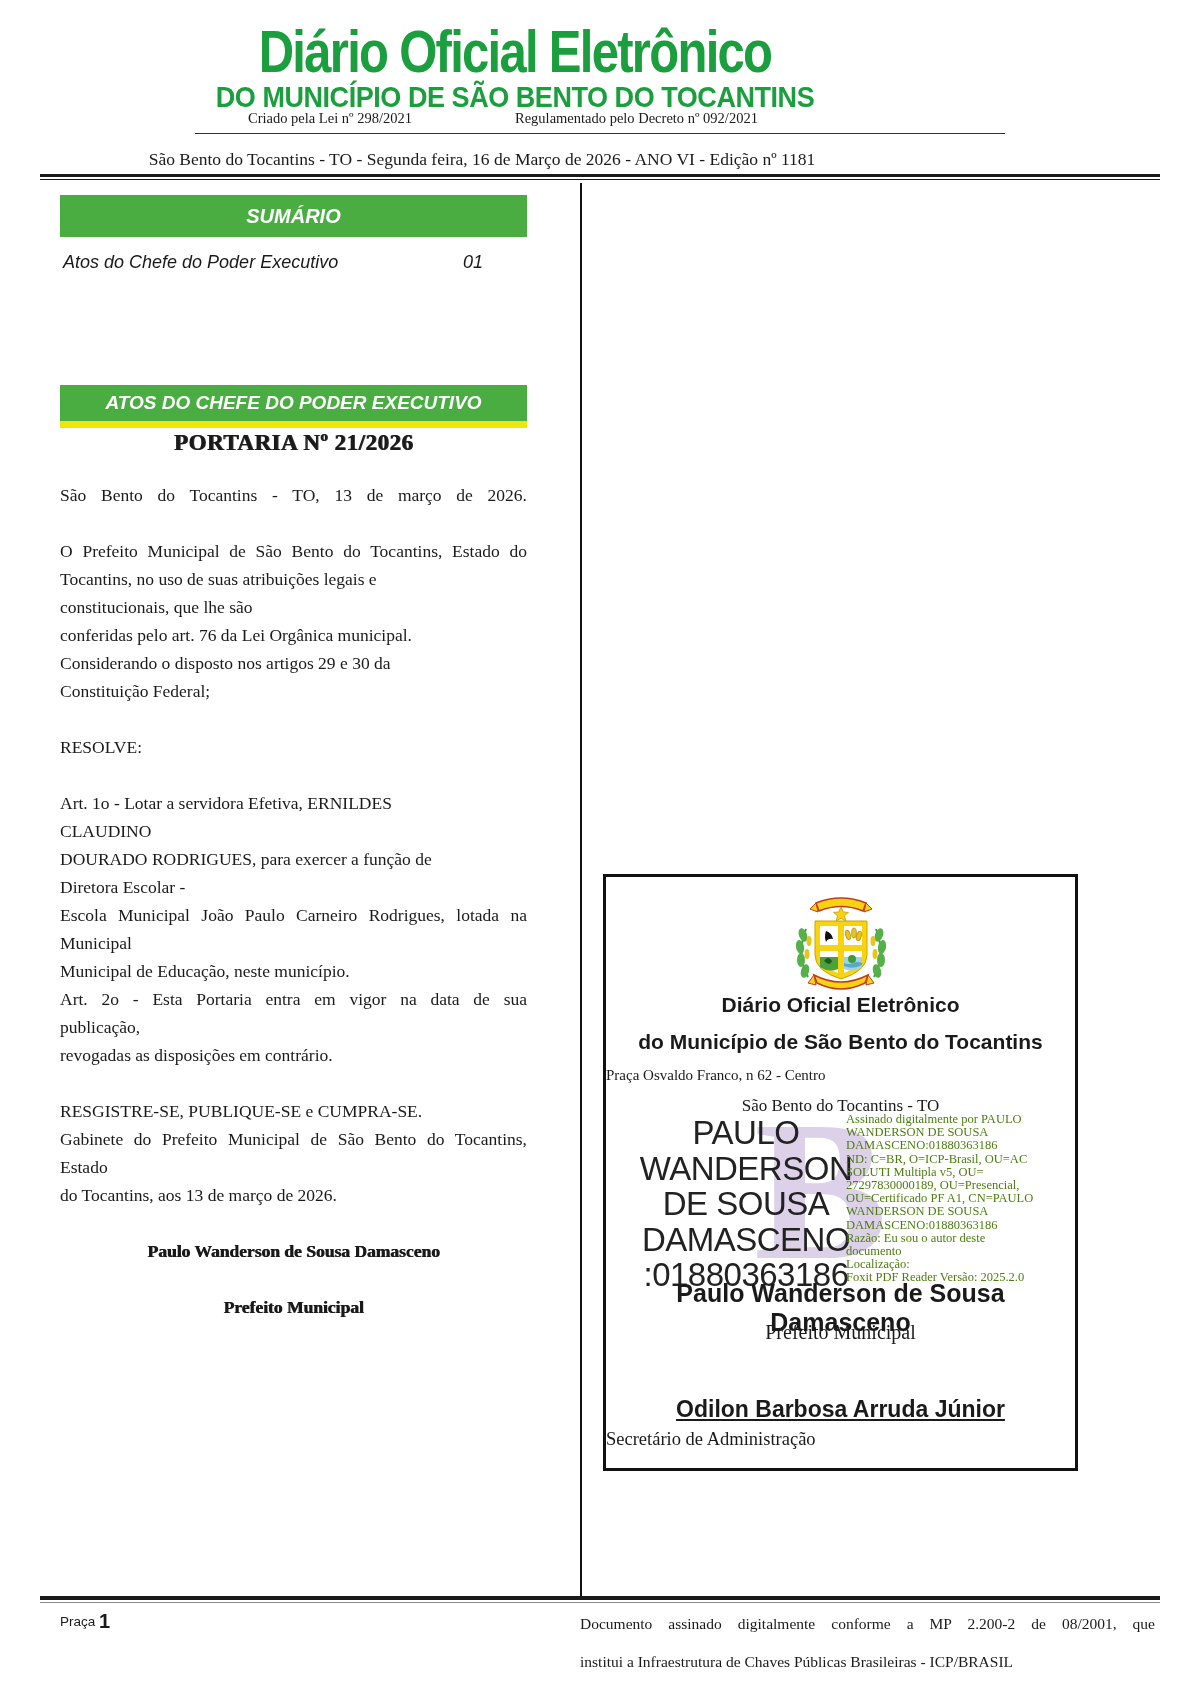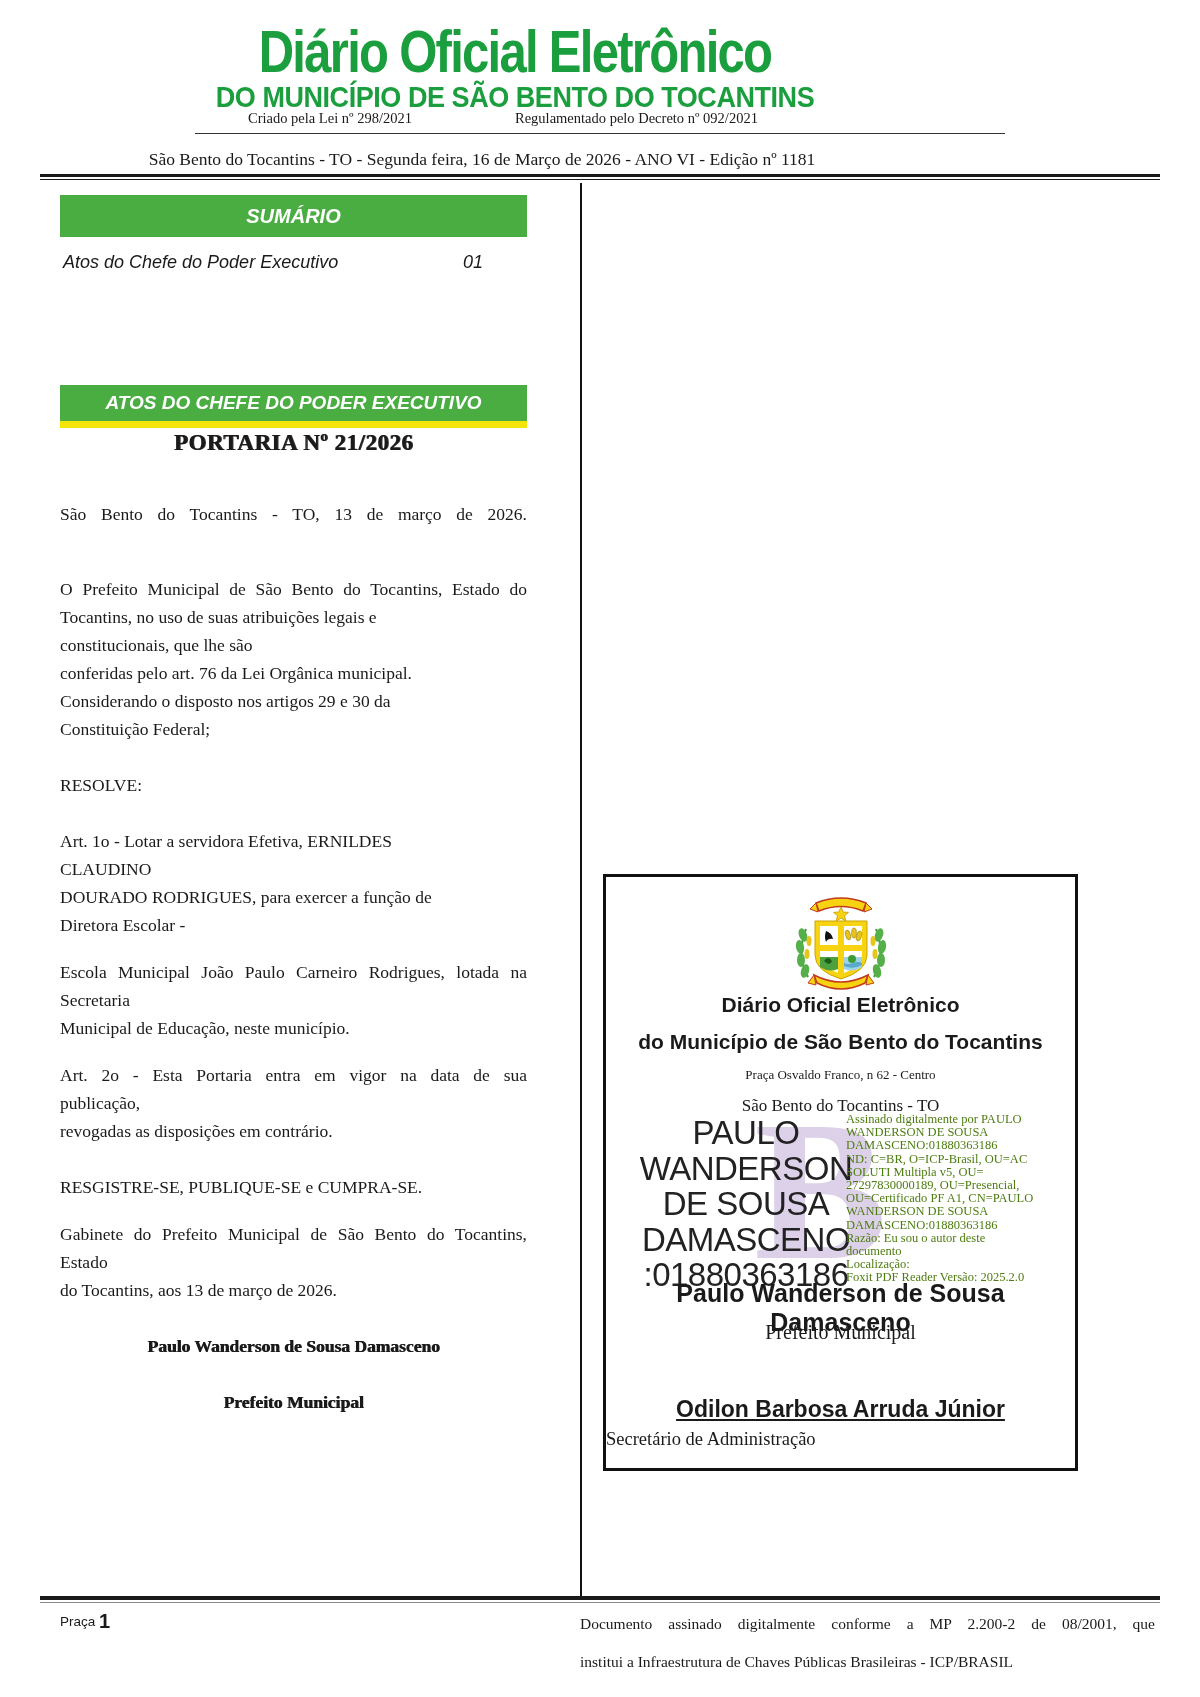--- a/index.html
+++ b/index.html
@@ -50,34 +50,34 @@
   .sumario-box{top:195px; height:42px; font-size:20px; line-height:42px;}
   .sumario-row{left:63px; top:252px; width:464px; font-family:"Liberation Sans",sans-serif;
     font-style:italic; font-size:18px;}
   .sumario-pageno{position:absolute; left:400px; top:0;}
   .atos-box{top:385px; height:36px; font-size:19px; line-height:36px;}
   .yellowbar{left:60px; top:421px; width:467px; height:7px; background:var(--yellow);}
   .portaria{left:60px; top:430px; width:467px; text-align:center;
     font-weight:bold; font-size:23px; text-shadow:1px 0 #333; letter-spacing:0.5px;}
   .bodycol{left:60px; top:481px; width:467px; font-size:17.5px;}
   .bodycol > div{height:28px; line-height:28px; white-space:nowrap;}
-  .bodycol > div.just{white-space:normal;margin-top:19px;}
+  .bodycol > div.just{white-space:normal;}
   .bodycol > div.ctr{white-space:normal;}
 
   
   .signbox{
     left:603px; top:874px; width:469px; height:591px;
     border:3px solid #111; background:#fff;
   }
   .crest{left:50%; top:12px; transform:translateX(-50%);}
   .org1{left:0; top:116px; width:100%; text-align:center;
     font-family:"Liberation Sans",sans-serif; font-weight:bold; font-size:21px;}
   .org2{left:0; top:153px; width:100%; text-align:center;
     font-family:"Liberation Sans",sans-serif; font-weight:bold; font-size:21px;}
-  .addr{left:0; top:190px; width:100%; text-align:center; font-size:13px;}
+  .addr{left:0; top:190px; width:100%; text-align:left; font-size:15px;}
   .city{left:0; top:219px; width:100%; text-align:center; font-size:17px;}
   .watermark{
     left:148px; top:234px; width:190px; font-family:"Liberation Serif",serif;
     font-size:200px; line-height:160px; color:var(--watermark); z-index:0;
     font-weight:bold;
   }
   .stampbig{
     left:6px; top:238px; width:268px; z-index:1;
     font-family:"Liberation Sans",sans-serif; font-size:33px; line-height:35.5px;
     text-align:center; color:#222; letter-spacing:-0.5px;
@@ -138,21 +138,21 @@
       <div>Considerando o disposto nos artigos 29 e 30 da</div>
       <div>Constituição Federal;</div>
       <div>&nbsp;</div>
       <div>RESOLVE:</div>
       <div>&nbsp;</div>
       <div>Art. 1o - Lotar a servidora Efetiva, ERNILDES</div>
       <div>CLAUDINO</div>
       <div>DOURADO RODRIGUES, para exercer a função de</div>
       <div>Diretora Escolar -</div>
       <div class="just">Escola Municipal João Paulo Carneiro Rodrigues, lotada na</div>
-      <div>Secretaria</div>
+      <div>Municipal</div>
       <div>Municipal de Educação, neste município.</div>
       <div class="just">Art. 2o - Esta Portaria entra em vigor na data de sua</div>
       <div>publicação,</div>
       <div>revogadas as disposições em contrário.</div>
       <div>&nbsp;</div>
       <div>RESGISTRE-SE, PUBLIQUE-SE e CUMPRA-SE.</div>
       <div class="just">Gabinete do Prefeito Municipal de São Bento do Tocantins,</div>
       <div>Estado</div>
       <div>do Tocantins, aos 13 de março de 2026.</div>
       <div>&nbsp;</div>

